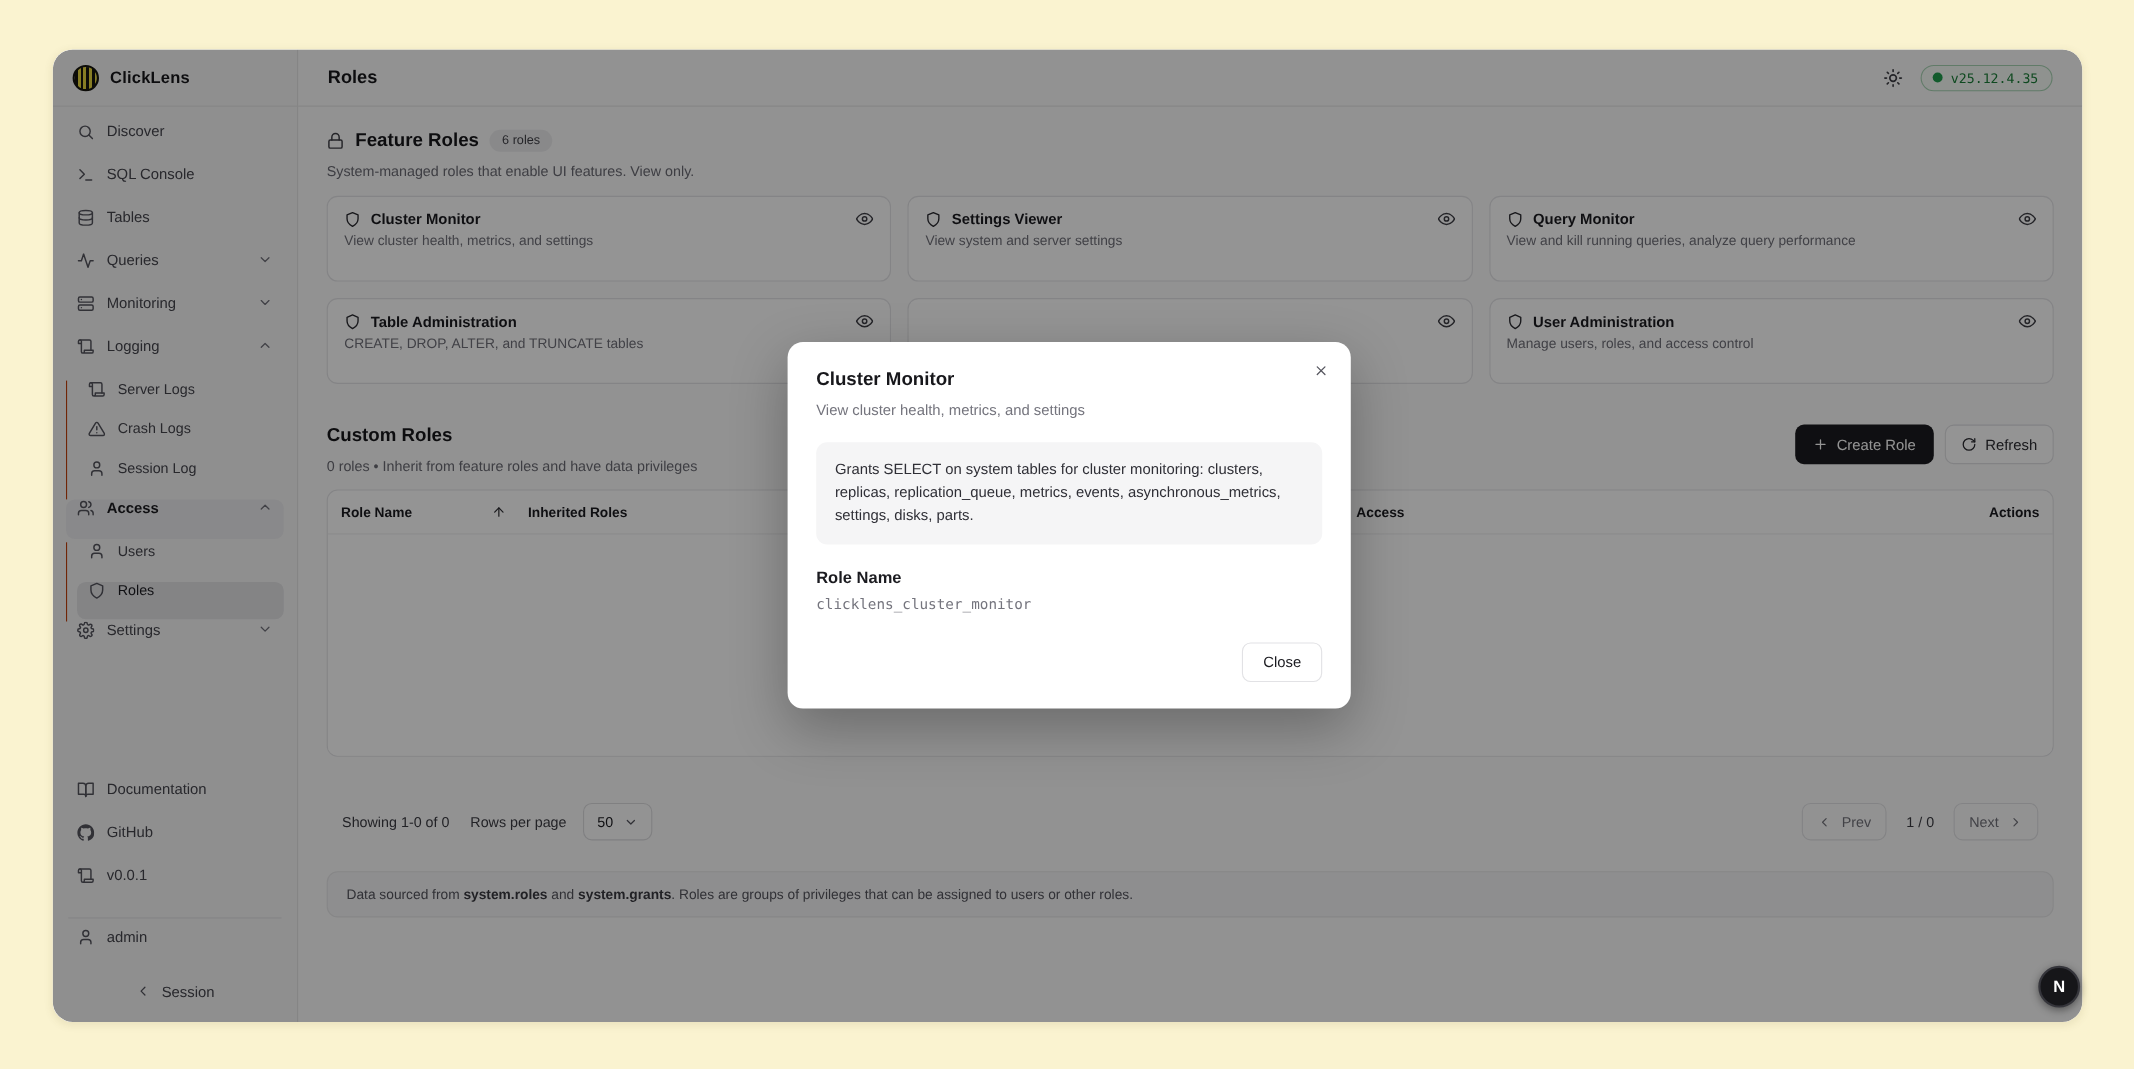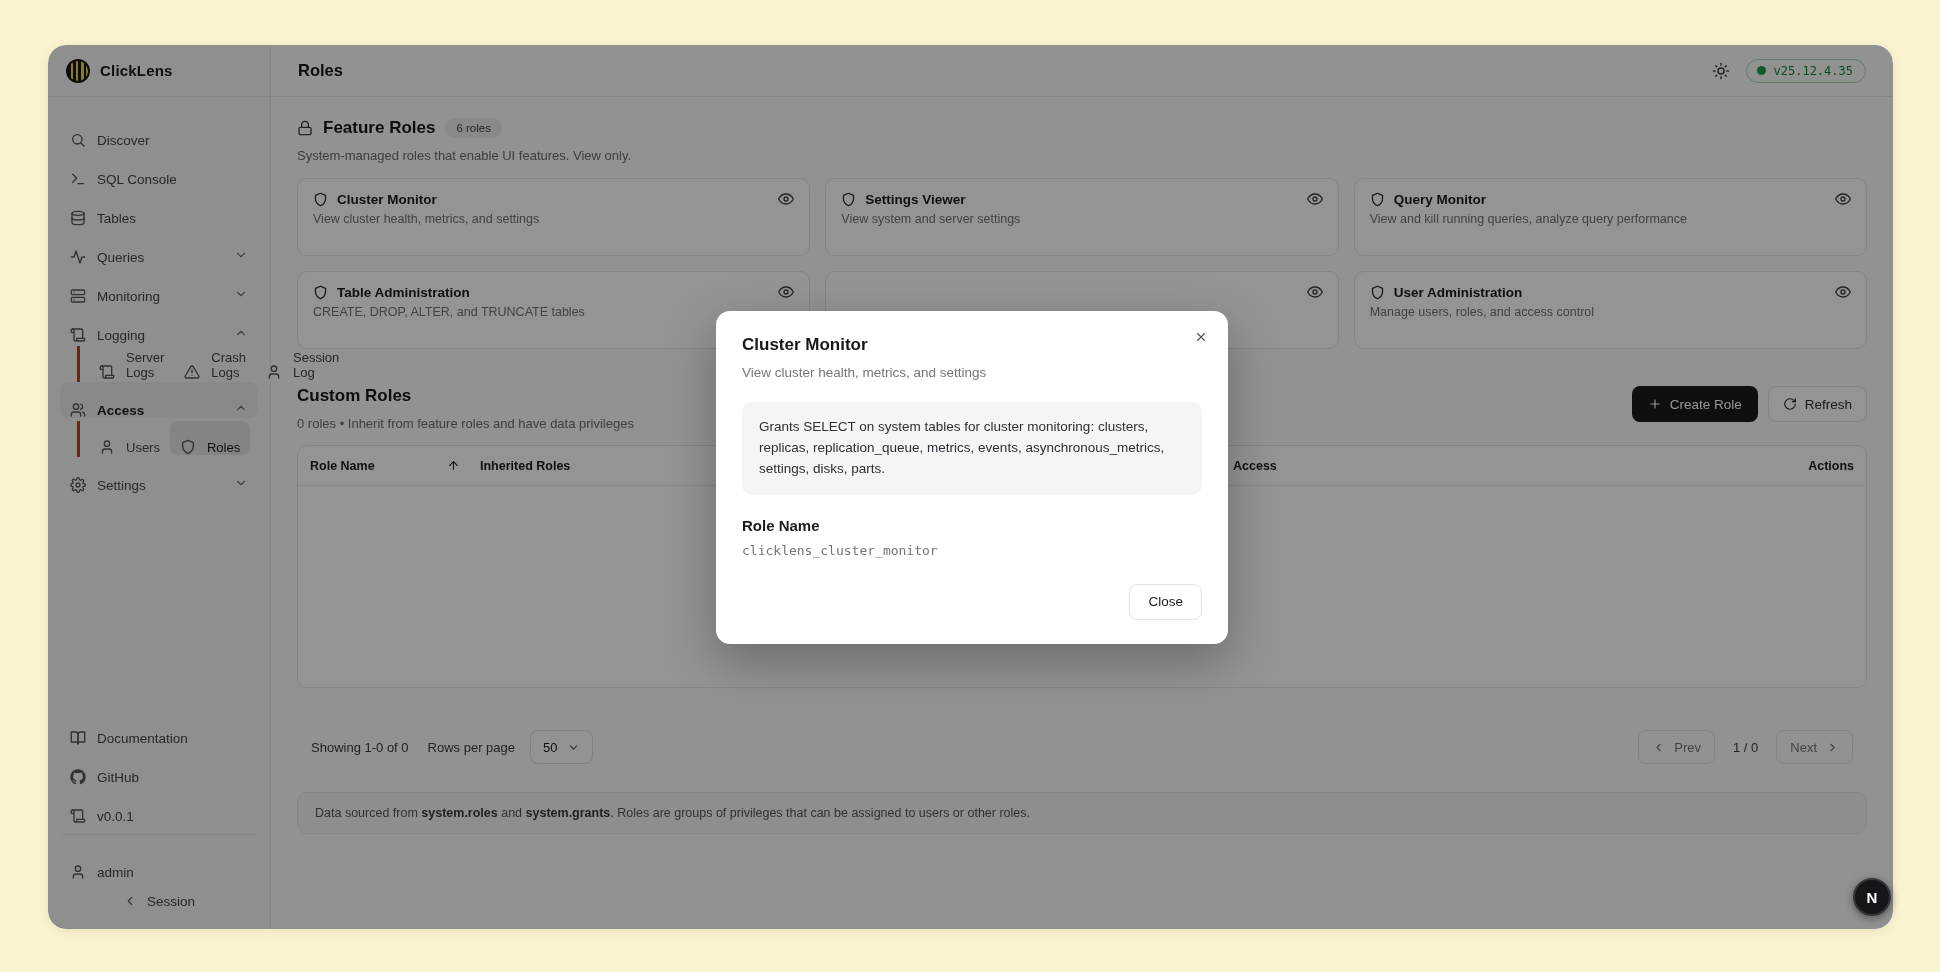--- a/index.html
+++ b/index.html
@@ -24,27 +24,27 @@
   .sidebar { width:223px; min-width:223px; background:#f7f7f7; border-right:1px solid #e6e6e6; display:flex; flex-direction:column; }
   .logo-row { height:52px; display:flex; align-items:center; gap:10px; padding:0 18px; border-bottom:1px solid #e6e6e6; }
   .logo {
     width:24px; height:24px; border-radius:50%;
     background:repeating-linear-gradient(90deg,#17160f 0 2.6px,#e9d83f 2.6px 5.2px);
     border:2px solid #17160f;
   }
   .brand { font-size:15px; font-weight:700; color:#17171b; letter-spacing:.2px; }
 
   .nav { padding:15px 12px 6px; display:flex; flex-direction:column; }
-  .nav-item { display:flex; align-items:flex-end; gap:11px; height:36px; margin-bottom:3px; padding:0 10px; border-radius:8px; color:#45454d; font-size:13.5px; cursor:pointer; }
+  .nav-item { display:flex; align-items:flex-start; gap:11px; height:36px; margin-bottom:3px; padding:0 10px; border-radius:8px; color:#45454d; font-size:13.5px; cursor:pointer; }
   .nav-item svg { width:16px; height:16px; flex:0 0 auto; color:#55555e; }
   .chev { margin-left:auto; }
   .chev svg { width:14px; height:14px; color:#71717a; }
   .nav-item.active-parent { background:#ededef; color:#1b1b20; font-weight:700; }
   .nav-item.selected { background:#e3e3e6; color:#1b1b20; font-weight:500; }
-  .sub { margin-left:17px; padding-left:9px; border-left:3px solid #c2410c; display:flex; }
+  .sub { padding-left:9px; border-left:1px solid #c2410c; display:flex; flex-direction:column; }
   .sub .nav-item { height:34px; margin-bottom:2px; font-size:13px; }
 
   .nav-bottom { margin-top:auto; padding:8px 12px 10px; display:flex; flex-direction:column; }
   .sb-divider { border-top:1px solid #e3e3e5; margin:7px 2px 9px; }
   .collapse-row { display:flex; align-items:center; justify-content:center; gap:10px; height:36px; color:#45454d; font-size:13.5px; cursor:pointer; }
   .collapse-row svg { width:14px; height:14px; color:#55555e; }
 
   
   .main { flex:1; display:flex; flex-direction:column; min-width:0; }
   .topbar { height:52px; border-bottom:1px solid #e6e6e6; display:flex; align-items:center; padding:0 27px; }

